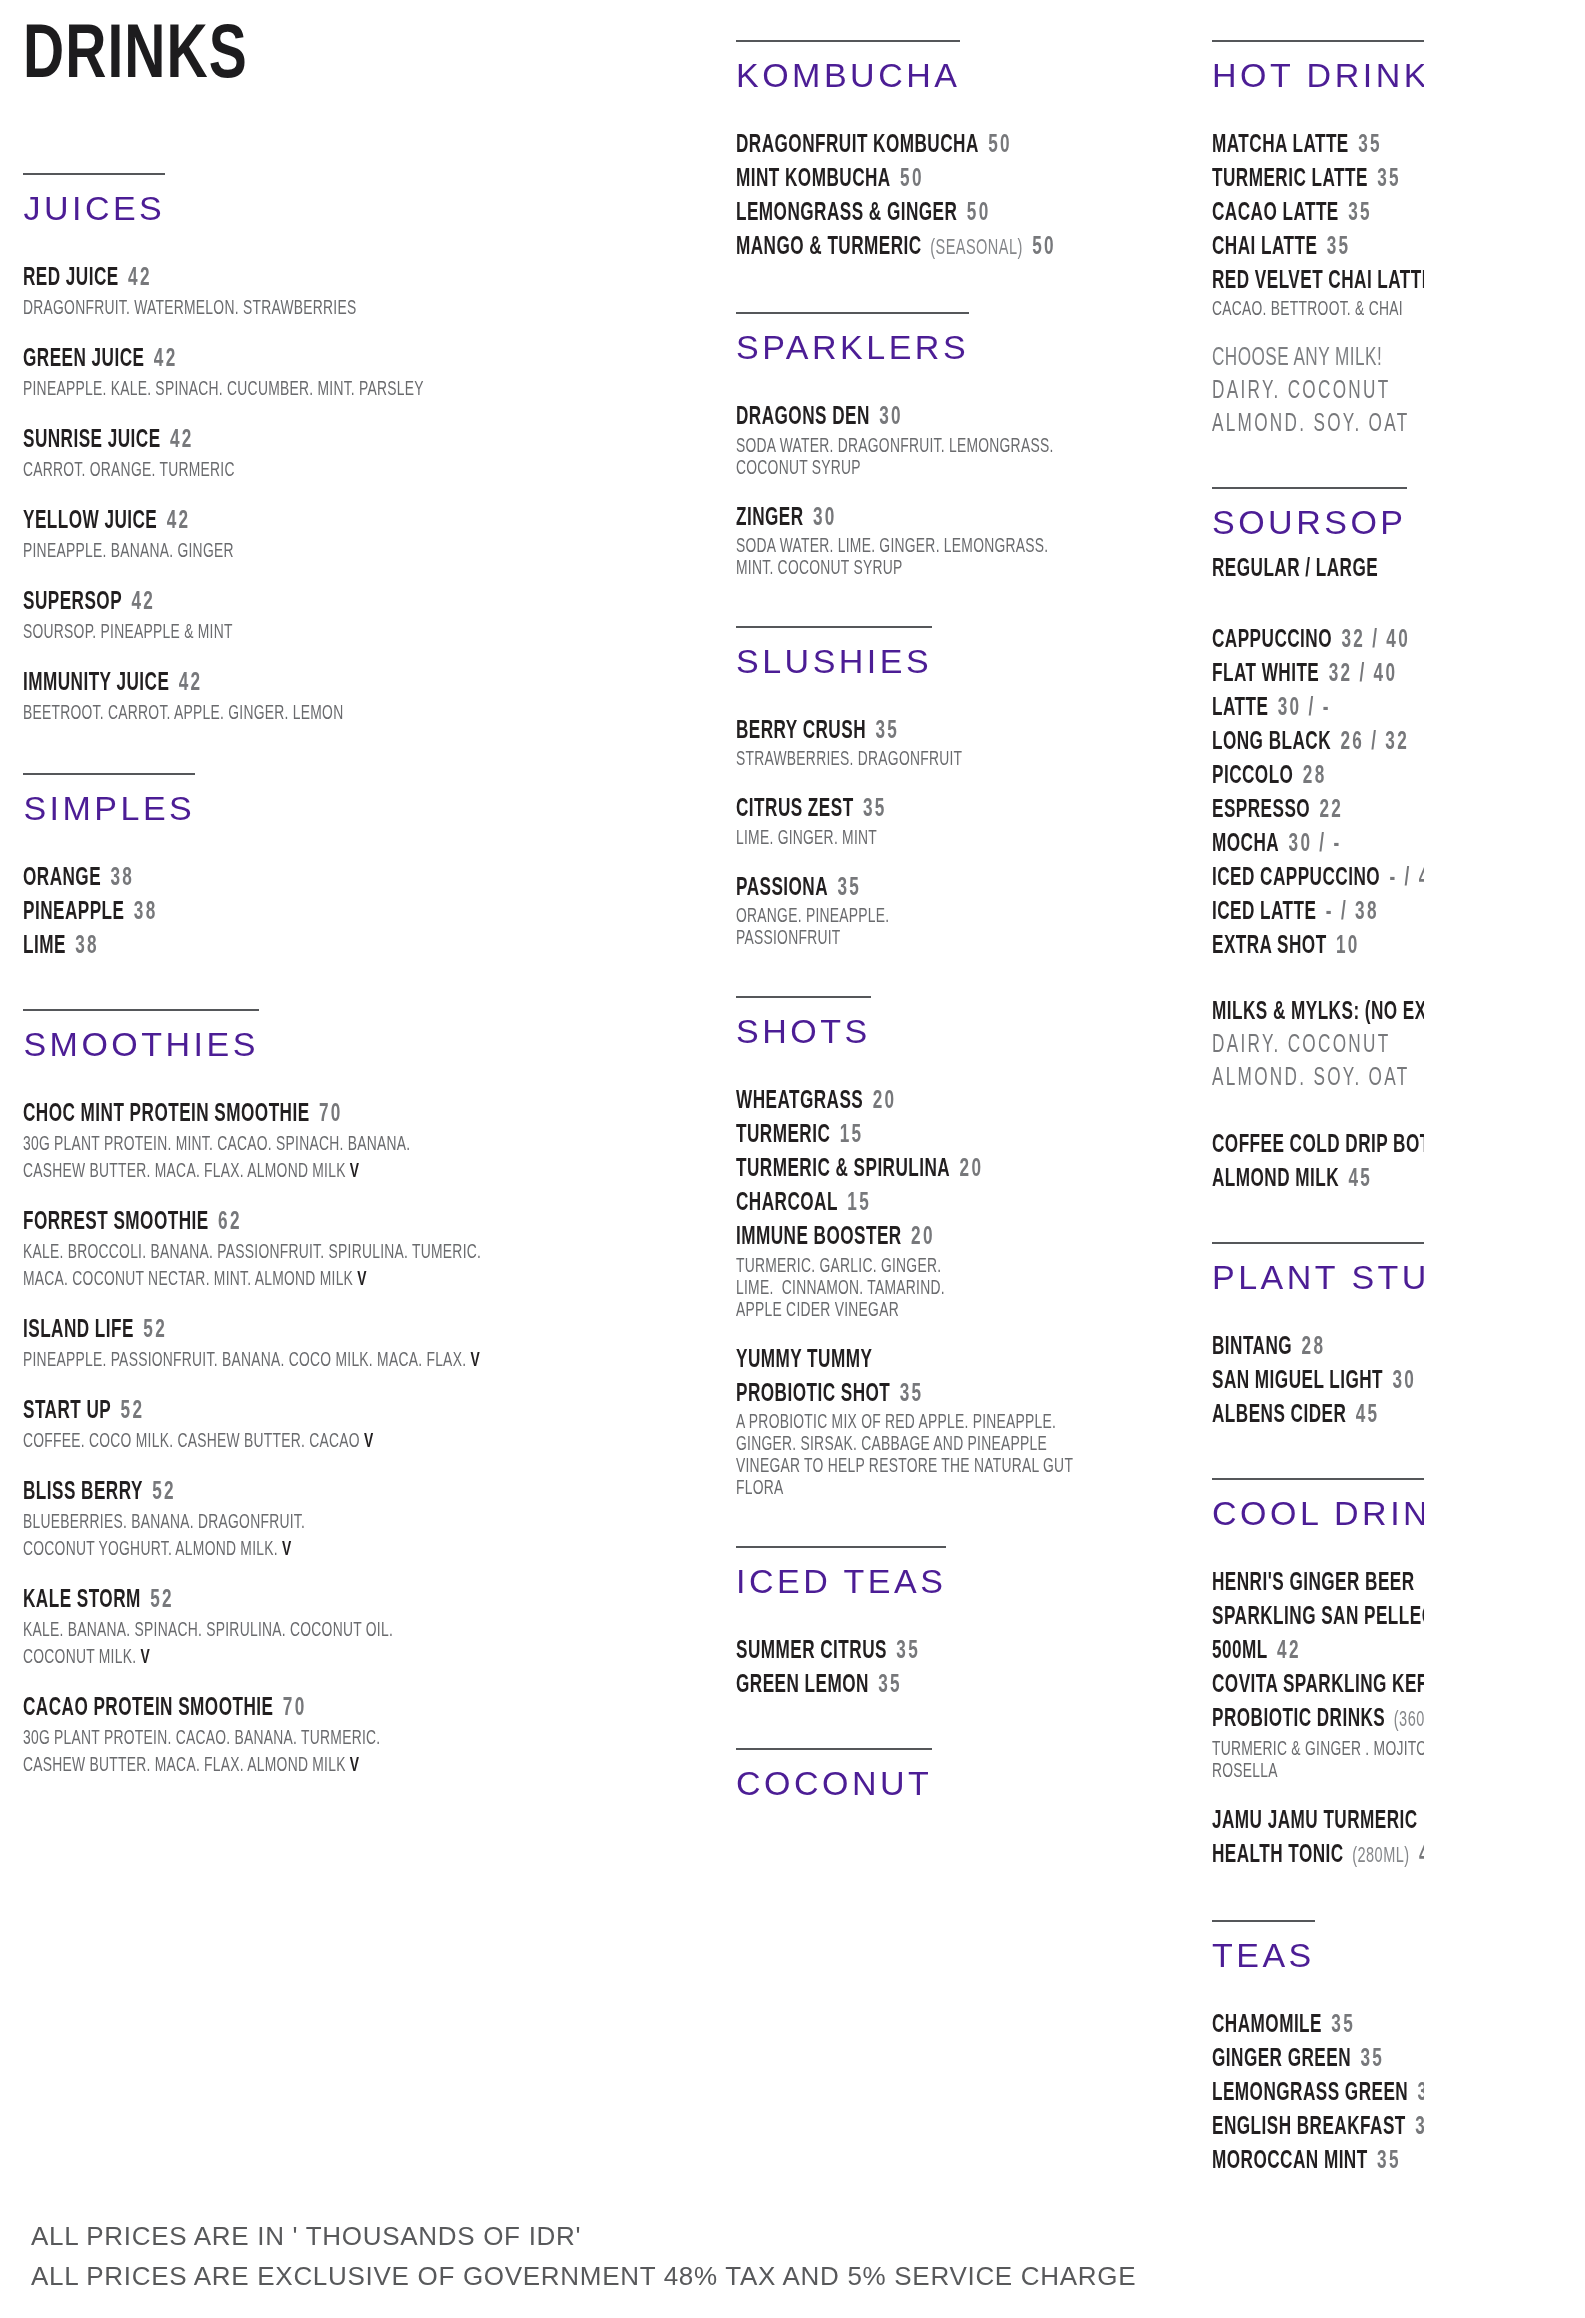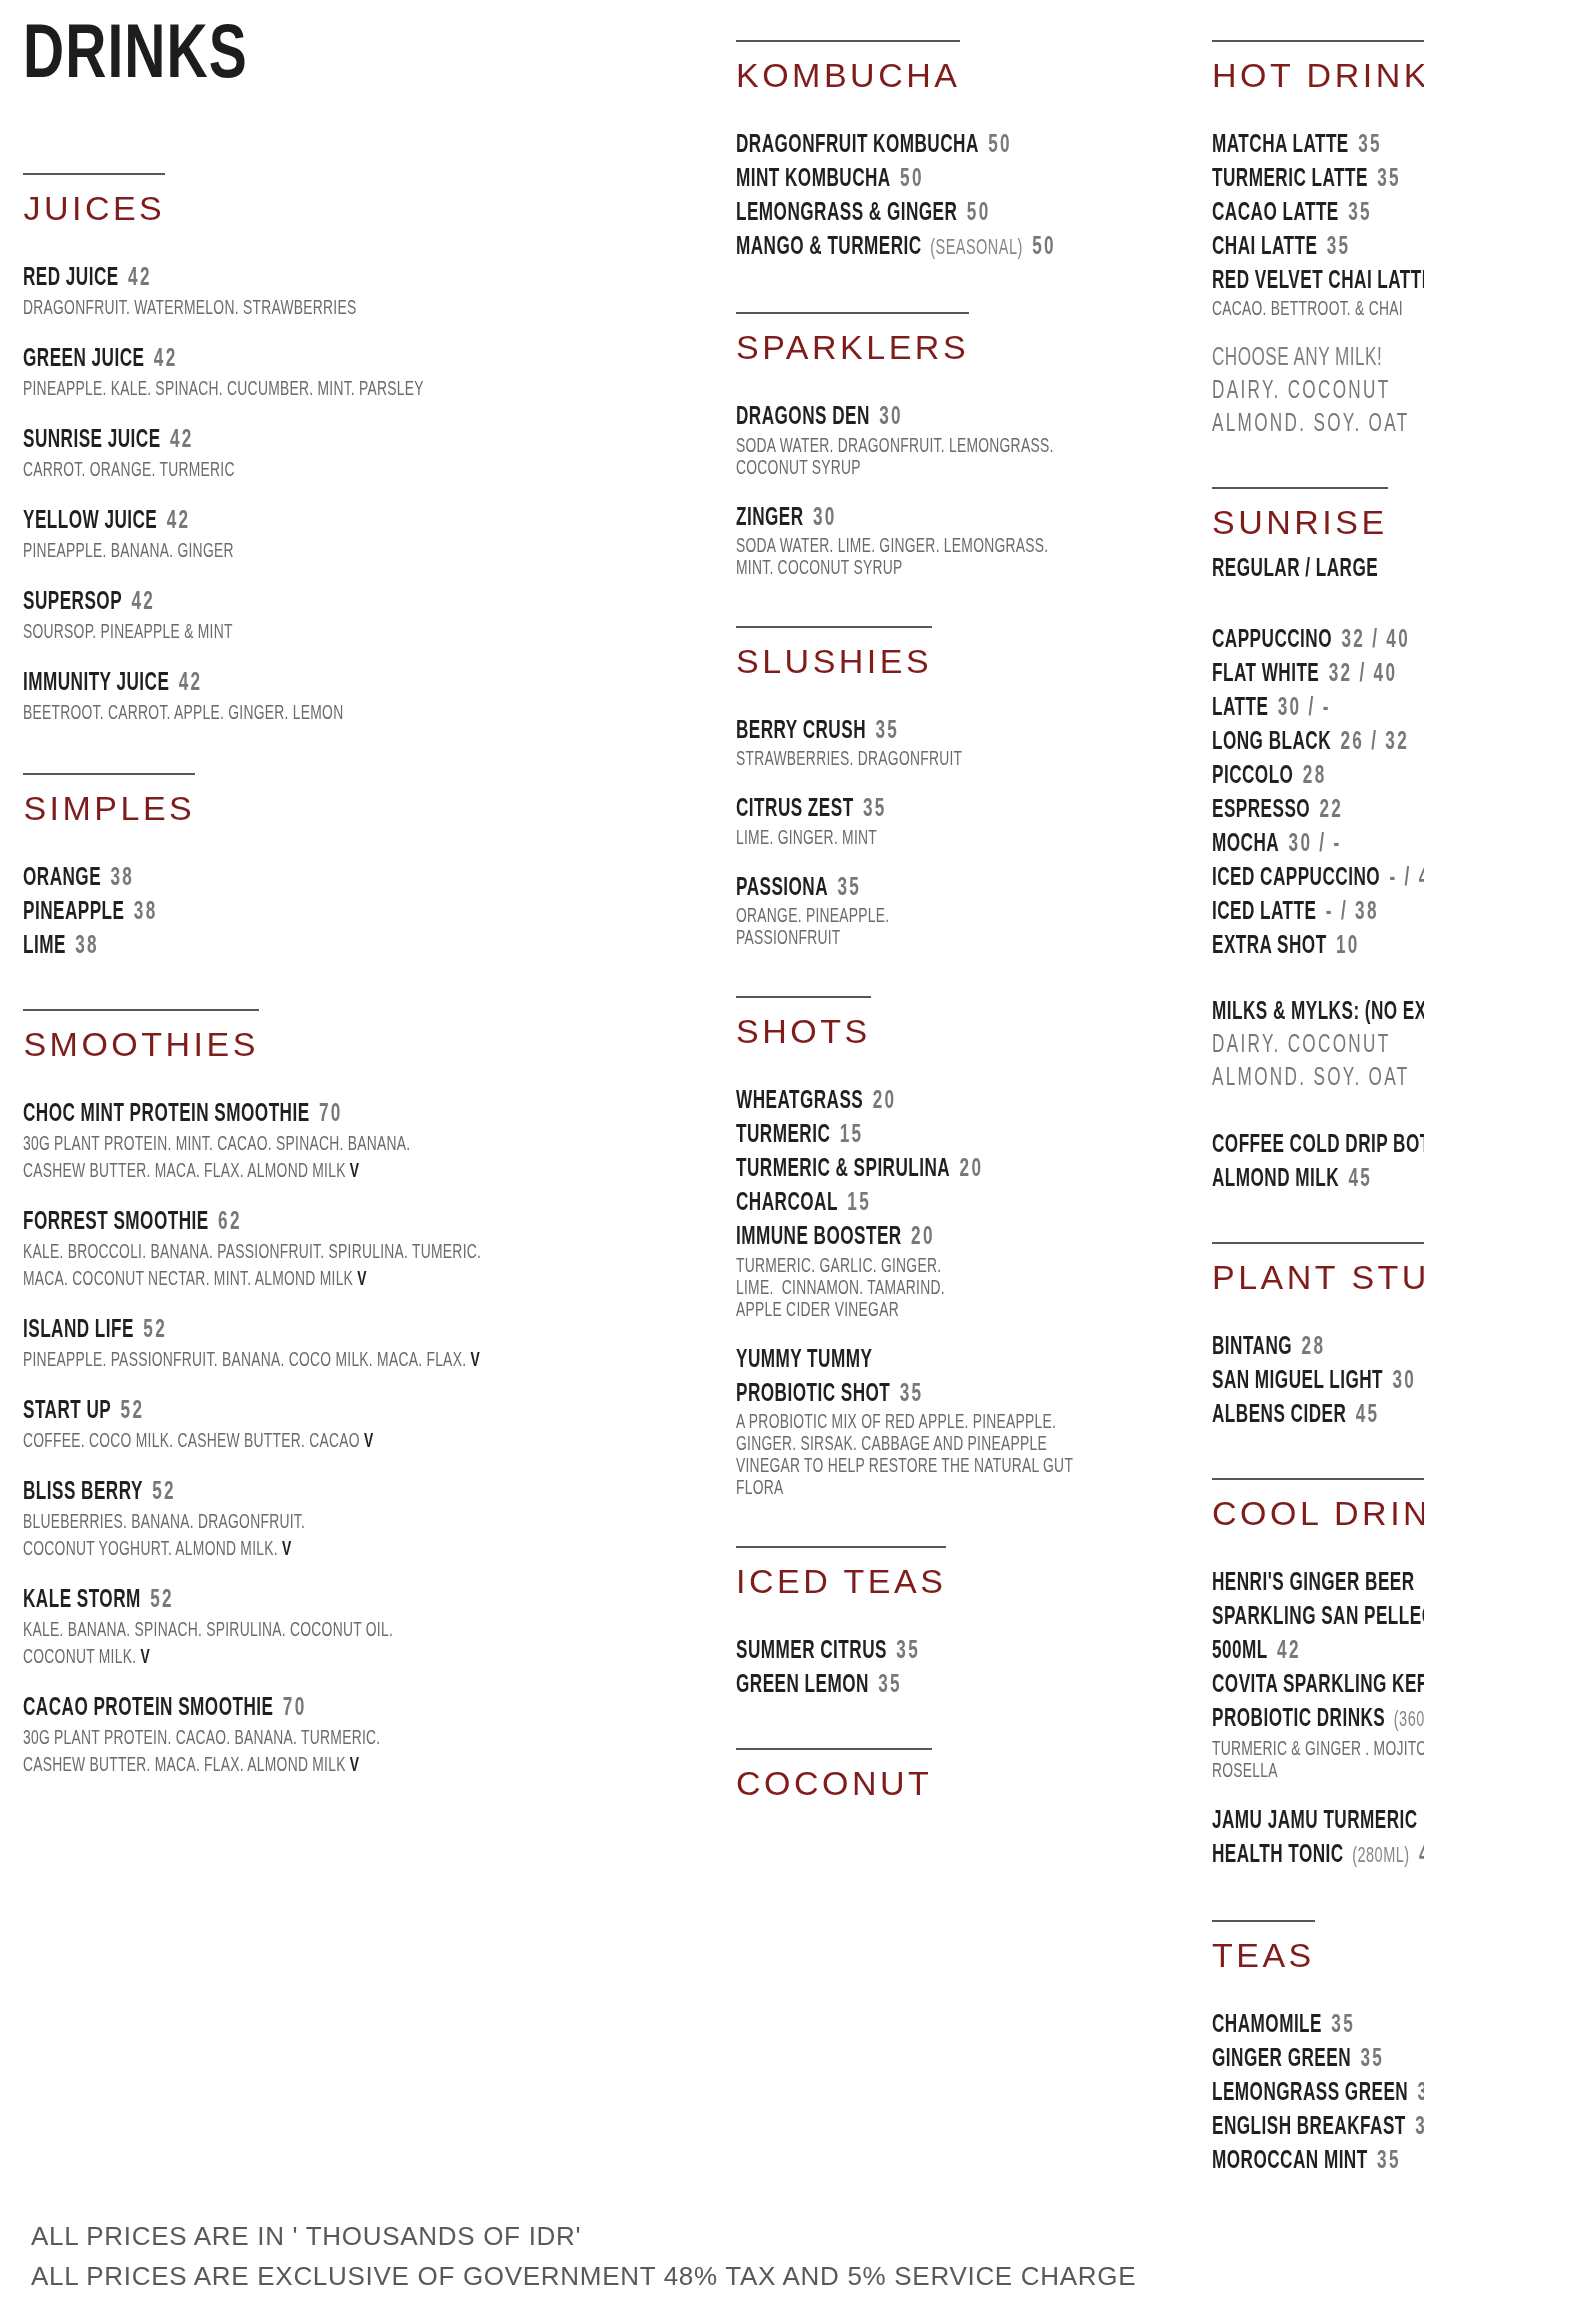--- a/index.html
+++ b/index.html
@@ -23,21 +23,21 @@
     transform:scaleX(.75);transform-origin:0 0;
   }
 
   .section{margin:0 0 48px 0;}
   .heading{
     display:table;
     margin:0 0 31px 0;
     border-top:2.8px solid #55575a;
     padding-top:14px;
     font-size:34px;font-weight:300;letter-spacing:3.5px;line-height:1.15;
-    color:#7f1d1d;white-space:pre;
+    color:#4c1d95;white-space:pre;
   }
   .subtitle{
     margin:-24px 0 37px 0;
     font-size:26px;font-weight:700;letter-spacing:0.7px;line-height:34px;
     color:#221f20;white-space:pre;
     transform:scaleX(.66);transform-origin:0 0;
   }
 
   .block-item{margin:0;}
   .block-item .line{
@@ -262,21 +262,21 @@
         </div>
         <div class="block-item detailed">
           <div class="line"><span class="name">RED VELVET CHAI LATTE</span> <span class="price">35</span></div>
           <div class="desc">CACAO. BETTROOT. &amp; CHAI</div>
         </div>
         <div class="block-note muted">CHOOSE ANY MILK!</div>
         <div class="block-note milk">DAIRY. COCONUT</div>
         <div class="block-note milk">ALMOND. SOY. OAT</div>
       </section>
       <section class="section">
-        <h2 class="heading">SUNRISE</h2>
+        <h2 class="heading">SOURSOP</h2>
         <div class="subtitle">REGULAR / LARGE</div>
         <div class="block-item">
           <div class="line"><span class="name">CAPPUCCINO</span> <span class="price">32 / 40</span></div>
         </div>
         <div class="block-item">
           <div class="line"><span class="name">FLAT WHITE</span> <span class="price">32 / 40</span></div>
         </div>
         <div class="block-item">
           <div class="line"><span class="name">LATTE</span> <span class="price">30 / -</span></div>
         </div>

